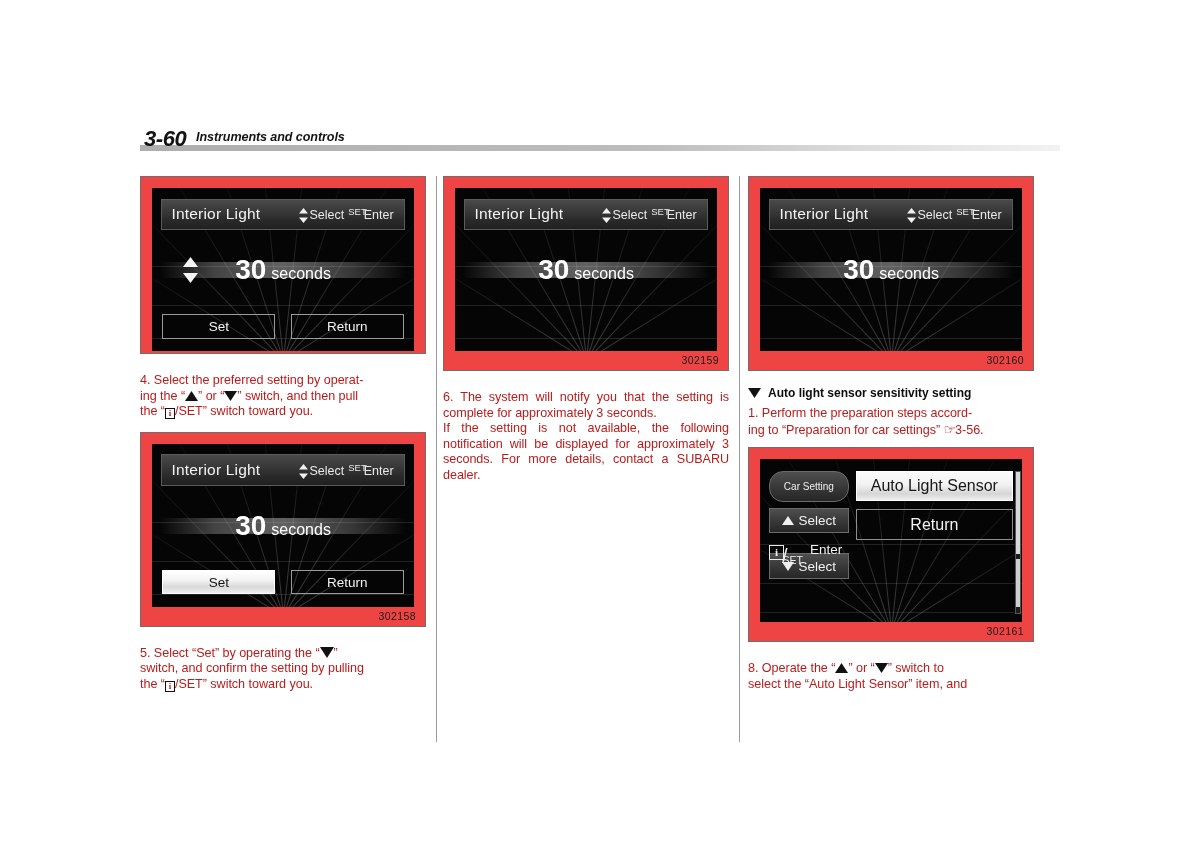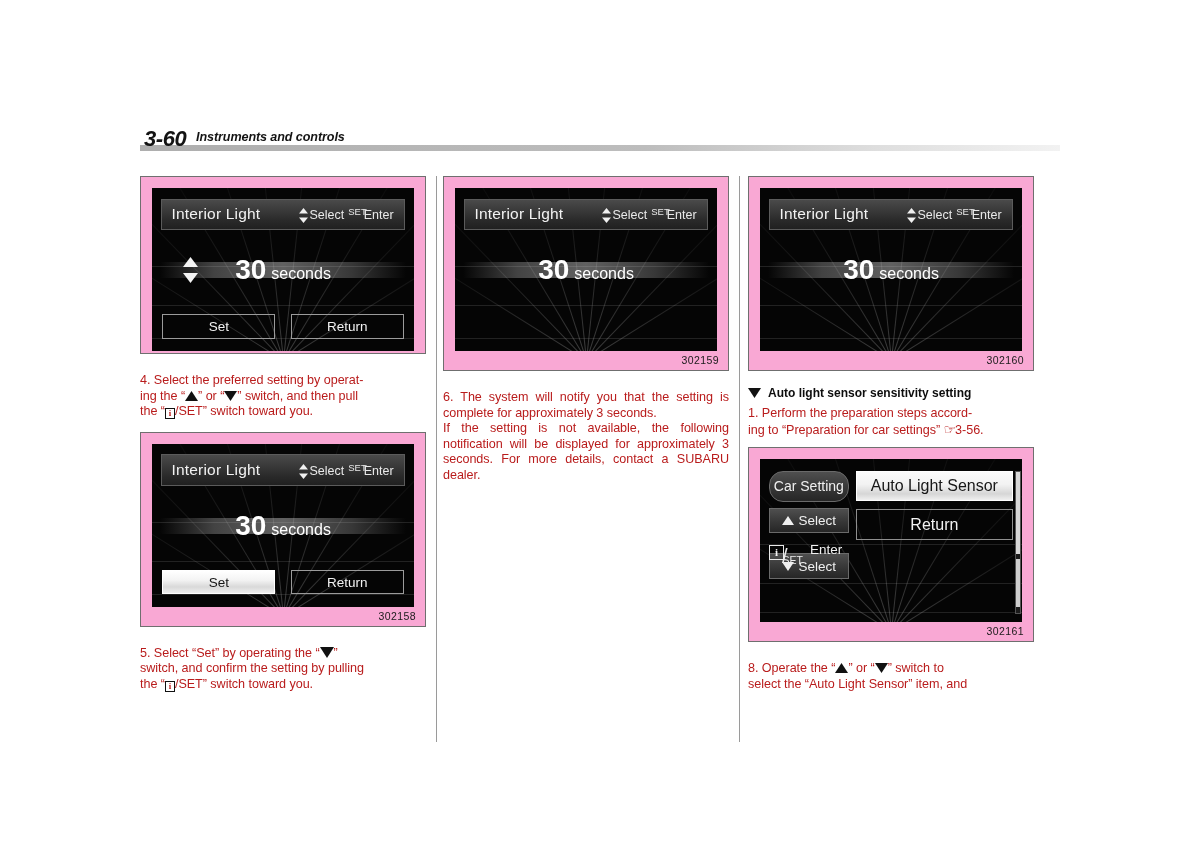--- a/index.html
+++ b/index.html
@@ -31,21 +31,21 @@
   
   .vrule{position:absolute;width:1px;background:#9a9a9a;}
 
   
   .col{position:absolute;width:286px;}
   #col1{left:140px;top:176px;}
   #col2{left:443px;top:176px;}
   #col3{left:748px;top:176px;}
 
   
-  .figure{border:1px solid #6f6f6f;background:#f9a8d4;padding:0;margin:0 0 6px 0;position:relative;}
+  .figure{border:1px solid #6f6f6f;background:#ef4444;padding:0;margin:0 0 6px 0;position:relative;}
   .figure .inner{padding:11px 11px 2px 11px;}
   .fignum{
     text-align:right;font-size:10.5px;color:#1a1a1a;
     padding:1px 9px 4px 0;letter-spacing:0.4px;
   }
 
   
   .lcd{
     position:relative;width:100%;height:0;padding-bottom:62.2%;
     background:#050505;overflow:hidden;
@@ -122,21 +122,21 @@
   }
 
   
   .cs-left{position:absolute;left:3.4%;top:7%;width:30.5%;bottom:5%;}
   .cs-chip{
     background:linear-gradient(to bottom,#4f4f4f 0%,#3b3b3b 45%,#262626 100%);
     border:1px solid #6a6a6a;box-sizing:border-box;
     color:#f0f0f0;display:flex;align-items:center;justify-content:center;
     white-space:nowrap;
   }
-  .cs-chip.head{height:22%;font-size:14px;border-radius:14px;}
+  .cs-chip.head{height:22%;font-size:10px;border-radius:14px;}
   .cs-chip.sel1{height:18%;margin-top:7%;font-size:13.5px;}
   .cs-chip.sel2{height:18%;margin-top:20.5%;font-size:13.5px;}
   .tri{display:inline-block;margin-right:5px;line-height:0;}
   .cs-enter{
     position:absolute;left:0;top:46.5%;height:22%;width:100%;
     display:flex;align-items:center;
   }
   .ibox{
     width:15px;height:15px;border:1.6px solid #e9e9e9;box-sizing:border-box;
     color:#f2f2f2;font-size:11px;font-weight:bold;line-height:12px;text-align:center;

